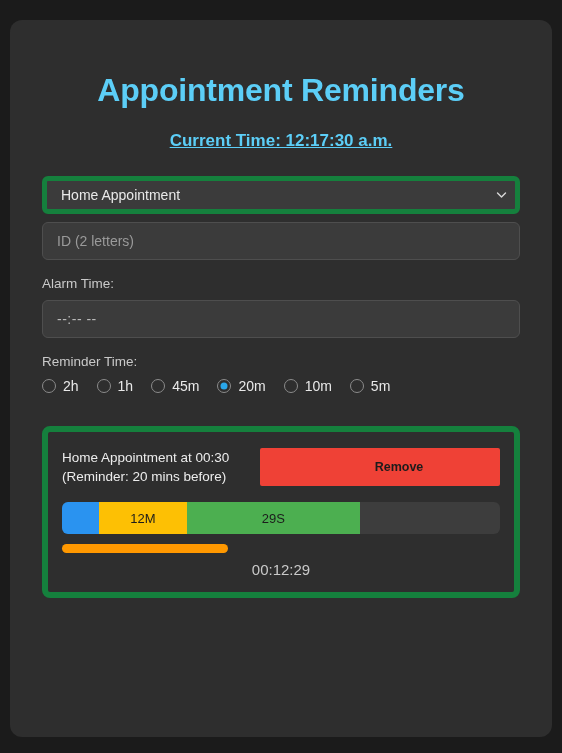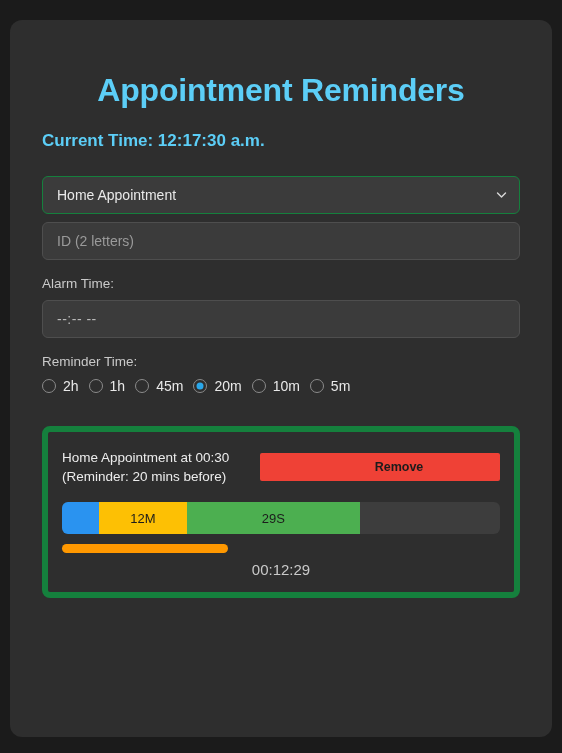--- a/index.html
+++ b/index.html
@@ -32,37 +32,38 @@
   .app-title {
     text-align: center;
     color: #5ccef7;
     font-size: 32px;
     font-weight: bold;
     letter-spacing: -0.2px;
     margin-top: 22px;
   }
 
   .current-time {
-    text-align: left;
+    text-align: center;
     color: #5ccef7;
     font-size: 17px;
     font-weight: bold;
     margin-top: 22px;
+    text-decoration: underline;
   }
 
   
   .form-area { margin-top: 25px; }
 
   .select-wrap { position: relative; }
 
   .select-box {
     width: 100%;
     height: 38px;
     background: #3b3b3b;
-    border: 1px solid #15803d;
+    border: 5px solid #15803d;
     border-radius: 6px;
     color: #e9e9e9;
     font-size: 14px;
     display: flex;
     align-items: center;
     padding: 0 14px;
   }
 
   .chevron {
     position: absolute;
@@ -110,21 +111,21 @@
     color: #b9b9b9;
     font-size: 14px;
     letter-spacing: 0.5px;
     font-family: "Liberation Sans", sans-serif;
   }
 
   .radio-row {
     display: flex;
     align-items: center;
     margin-top: 8px;
-    gap: 0px;
+    gap: 8px;
   }
   .radio-item {
     display: flex;
     align-items: center;
     margin-right: 10px;
   }
   .radio-dot {
     width: 14px;
     height: 14px;
     border-radius: 50%;
@@ -188,21 +189,21 @@
   }
   .appt-text {
     color: #ececec;
     font-size: 13.5px;
     line-height: 19px;
     flex: none;
     width: 185px;
   }
   .remove-button {
     flex: 1;
-    height: 28px;
+    height: 38px;
     background: #ef4136;
     border: none;
     border-radius: 2px;
     color: #1c1c1c;
     font-size: 12.5px;
     font-weight: bold;
     font-family: "Liberation Sans", sans-serif;
     cursor: pointer;
     margin-left: 13px;
     padding-left: 38px;

